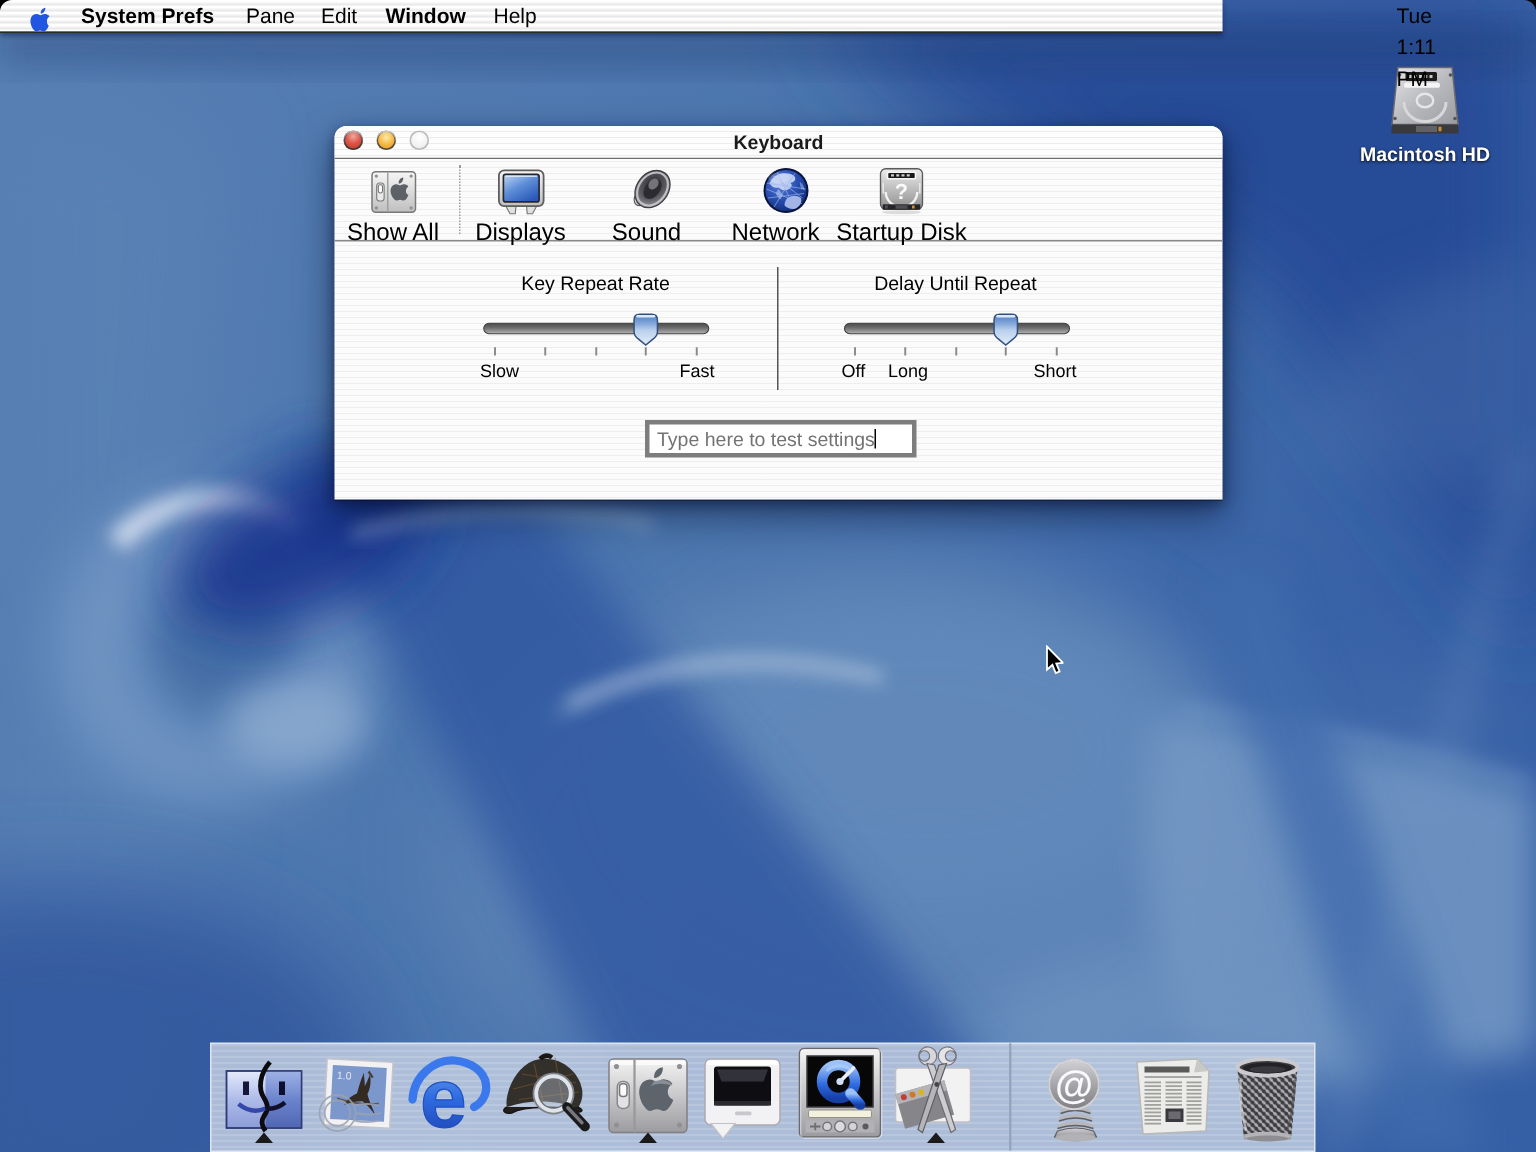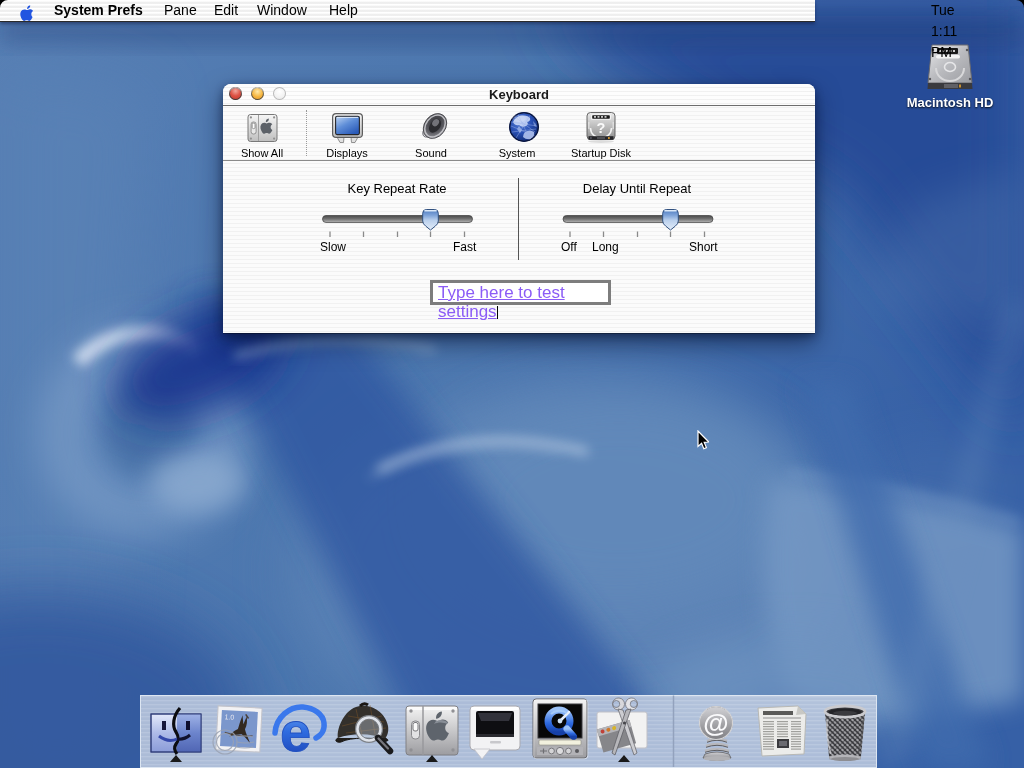--- a/index.html
+++ b/index.html
@@ -30,29 +30,29 @@
   #tl-red{left:6px;background:radial-gradient(circle at 50% 30%,#f0a79d 0%,#dd5144 45%,#b33226 100%);
     box-shadow:inset 0 1px 1px rgba(255,255,255,0.7),0 0 0 1px #3a3a3a inset;}
   #tl-yel{left:28px;background:radial-gradient(circle at 50% 35%,#ffe9a8 0%,#f5b43c 50%,#d2892a 100%);
     box-shadow:inset 0 1px 1px rgba(255,255,255,0.8),0 0 0 1px #4a4a42 inset;}
   #tl-gry{left:50px;background:radial-gradient(circle at 50% 35%,#ffffff 0%,#f2f2f2 55%,#dcdcdc 100%);
     box-shadow:0 0 0 1px #b9b9b9 inset;}
   #toolbar{position:absolute;left:0;top:22px;width:592px;height:54px;
     border-bottom:1px solid #8a8a8a;}
   .tbsep{position:absolute;left:83px;top:4px;height:46px;width:0;
     border-left:1px dotted #9a9a9a;}
-  .tblabel{position:absolute;width:100px;top:63px;text-align:center;font-size:11px;color:#000;}
+  .tblabel{position:absolute;width:100px;top:63px;text-align:center;font-size:16px;color:#000;}
   
   #content{position:absolute;left:0;top:77px;width:592px;height:172px;}
   .hdr{position:absolute;top:20px;font-size:13px;color:#000;width:240px;text-align:center;}
   .vl{position:absolute;left:295px;top:17px;height:82px;width:0;border-left:1px solid #555;}
   .lbl{position:absolute;top:79px;font-size:12px;color:#000;}
   #tfield{position:absolute;left:207px;top:119px;width:170px;height:19px;
     border:3px solid #7d7d7d;background:#fff;
-    font-size:17px;line-height:19px;padding-left:5px;color:#8b5cf6;text-decoration:underline;}
+    font-size:13px;line-height:19px;padding-left:5px;color:#737373;}
   #caret{display:inline-block;width:1px;height:13px;background:#000;vertical-align:-2px;}
   
   #hd{position:absolute;left:900px;top:44px;width:100px;text-align:center;z-index:5;}
   #hdlabel{margin-top:3px;font-size:13px;font-weight:bold;color:#fff;
     text-shadow:0 1px 2px rgba(0,0,0,0.9);}
   
   #dock{position:absolute;left:0px;top:694px;width:1024px;height:74px;z-index:10;}
   
   #cursor{position:absolute;left:695px;top:430px;z-index:50;}
   .corner{position:absolute;top:0;width:8px;height:8px;z-index:40;}
@@ -127,21 +127,21 @@
 </svg>
 
 <div id="menubar">
   <svg class="item" style="left:20px;top:3px;" width="15" height="17" viewBox="0 0 15 17">
     <path d="M11.3,9.1c0-2.1,1.7-3.1,1.8-3.2c-1-1.4-2.5-1.6-3-1.6c-1.3-0.1-2.5,0.8-3.1,0.8 c-0.6,0-1.6-0.8-2.7-0.7C2.9,4.4,1.6,5.2,0.9,6.4c-1.3,2.3-0.3,5.7,0.9,7.6c0.6,0.9,1.4,1.9,2.4,1.9c1,0,1.3-0.6,2.5-0.6 c1.2,0,1.5,0.6,2.5,0.6c1,0,1.7-0.9,2.3-1.8c0.7-1,1-2.1,1-2.1S11.3,11.3,11.3,9.1z" fill="#2255e0"></path>
     <path d="M9.4,2.8C10,2.1,10.3,1.2,10.2,0.2C9.4,0.3,8.4,0.8,7.9,1.5C7.4,2.1,7,3.1,7.1,4C8,4.1,8.9,3.5,9.4,2.8z" fill="#2255e0"></path>
   </svg>
   <span class="item" style="left:54px;font-weight:bold;">System Prefs</span>
   <span class="item" style="left:164px;">Pane</span>
   <span class="item" style="left:214px;">Edit</span>
-  <span class="item" style="left:257px;">Window</span>
+  <span class="item" style="left:257px;font-weight:bold;">Window</span>
   <span class="item" style="left:329px;">Help</span>
   <span class="item" style="left:931px;">Tue 1:11 PM</span>
 </div>
 <svg class="corner" style="left:0;" width="8" height="8">
     <path d="M0,0 L8,0 A8,8 0 0 0 0,8 Z" fill="#000"></path>
   </svg>
 <svg class="corner" style="right:0;" width="8" height="8">
     <path d="M0,0 L8,0 L8,8 A8,8 0 0 0 0,0 Z" fill="#000"></path>
   </svg>
 
@@ -242,21 +242,21 @@
         <rect x="11" y="24.8" width="8" height="2.4" fill="#4e4e52"></rect>
         <rect x="22" y="25" width="1.8" height="2" fill="#c89030"></rect>
         <rect x="4" y="25" width="1.8" height="2" fill="#50505a"></rect>
         <ellipse cx="15" cy="29.5" rx="13" ry="1.4" fill="#000000" opacity="0.12"></ellipse>
       </g>
     </svg>
   </div>
   <div class="tblabel" style="left:-11px;">Show All</div>
   <div class="tblabel" style="left:74px;">Displays</div>
   <div class="tblabel" style="left:158px;">Sound</div>
-  <div class="tblabel" style="left:244px;">System</div>
+  <div class="tblabel" style="left:244px;">Network</div>
   <div class="tblabel" style="left:328px;">Startup Disk</div>
   <div id="content">
     <svg width="592" height="172" viewBox="0 0 592 172" style="position:absolute;left:0;top:0;">
       <defs>
         <linearGradient id="trk" x1="0" y1="0" x2="0" y2="1">
           <stop offset="0" stop-color="#4a4a4a"></stop>
             <stop offset="0.45" stop-color="#6e6e6e"></stop>
           <stop offset="0.8" stop-color="#9a9a9a"></stop>
             <stop offset="1" stop-color="#b8b8b8"></stop>
         </linearGradient>

